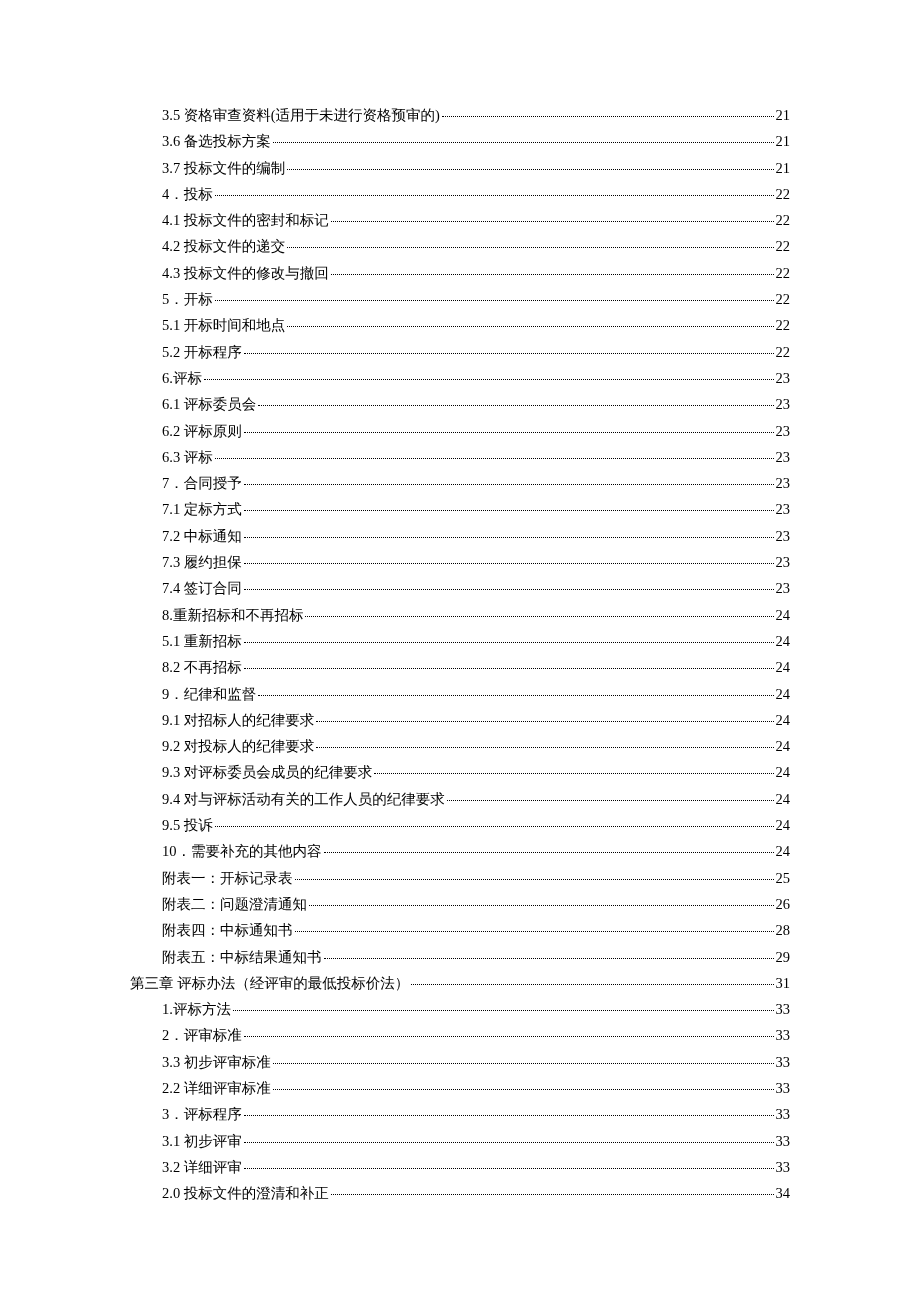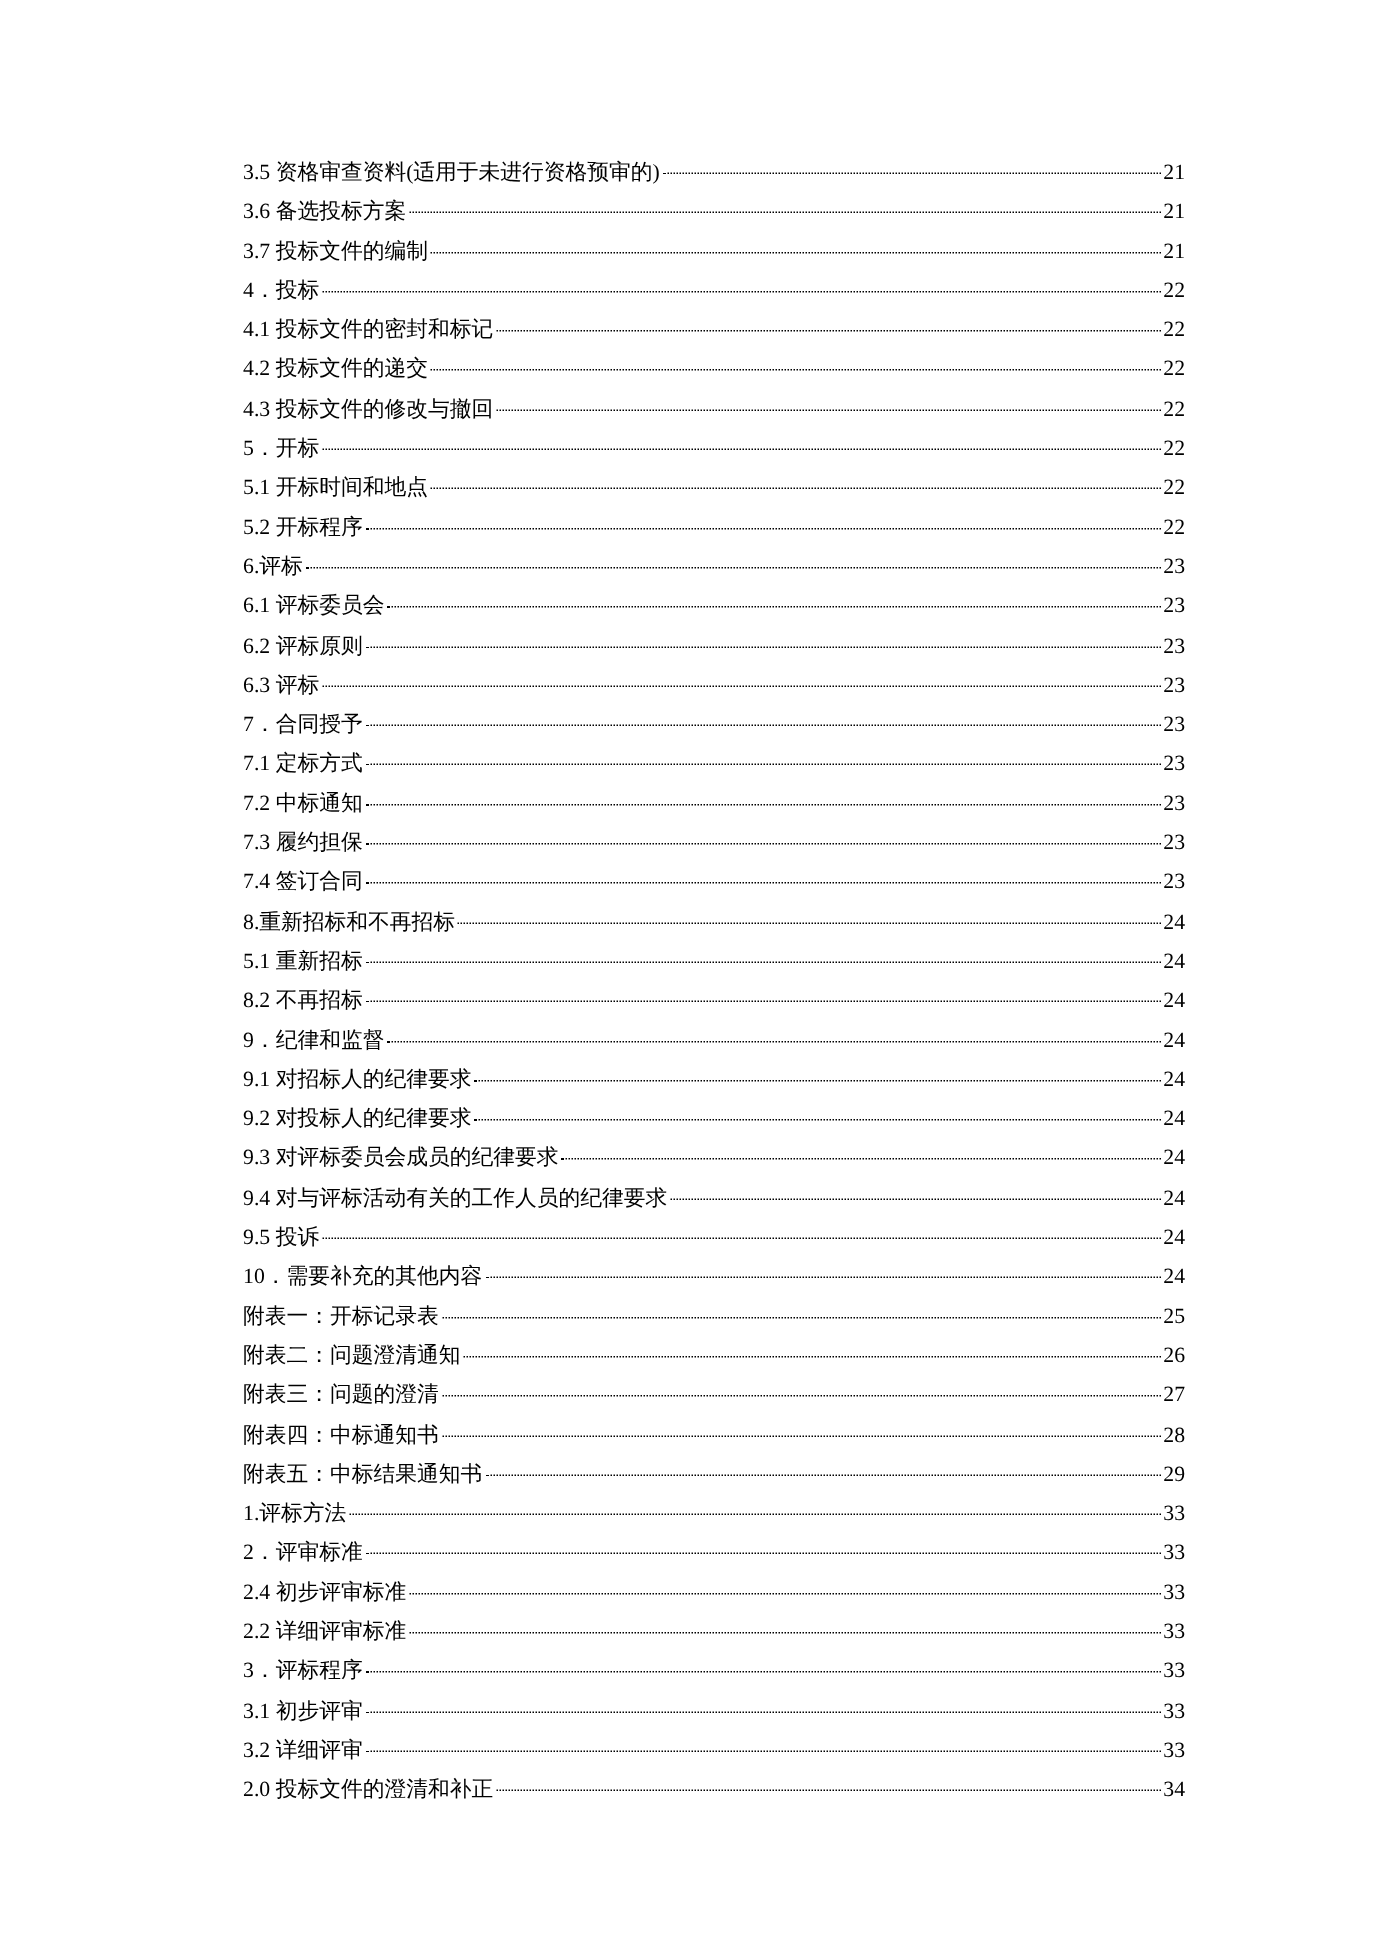--- a/index.html
+++ b/index.html
@@ -185,46 +185,46 @@
       <span class="toc-label">附表一：开标记录表</span>
       <span class="toc-dots"></span>
       <span class="toc-page">25</span>
     </div>
     <div class="toc-entry level-2">
       <span class="toc-label">附表二：问题澄清通知</span>
       <span class="toc-dots"></span>
       <span class="toc-page">26</span>
     </div>
     <div class="toc-entry level-2">
-      <span class="toc-label">附表三：问题的澄清</span>
-      <span class="toc-dots"></span>
-      <span class="toc-page">27</span>
-    </div>
-    <div class="toc-entry level-2">
       <span class="toc-label">附表四：中标通知书</span>
       <span class="toc-dots"></span>
       <span class="toc-page">28</span>
     </div>
     <div class="toc-entry level-2">
       <span class="toc-label">附表五：中标结果通知书</span>
       <span class="toc-dots"></span>
       <span class="toc-page">29</span>
     </div>
+    <div class="toc-entry level-1">
+      <span class="toc-label">第三章  评标办法（经评审的最低投标价法）</span>
+      <span class="toc-dots"></span>
+      <span class="toc-page">31</span>
+    </div>
     <div class="toc-entry level-2">
       <span class="toc-label">1.评标方法</span>
       <span class="toc-dots"></span>
       <span class="toc-page">33</span>
     </div>
     <div class="toc-entry level-2">
       <span class="toc-label">2．评审标准</span>
       <span class="toc-dots"></span>
       <span class="toc-page">33</span>
     </div>
     <div class="toc-entry level-2">
-      <span class="toc-label">2.4 初步评审标准</span>
+      <span class="toc-label">3.3 初步评审标准</span>
       <span class="toc-dots"></span>
       <span class="toc-page">33</span>
     </div>
     <div class="toc-entry level-2">
       <span class="toc-label">2.2 详细评审标准</span>
       <span class="toc-dots"></span>
       <span class="toc-page">33</span>
     </div>
     <div class="toc-entry level-2">
       <span class="toc-label">3．评标程序</span>

